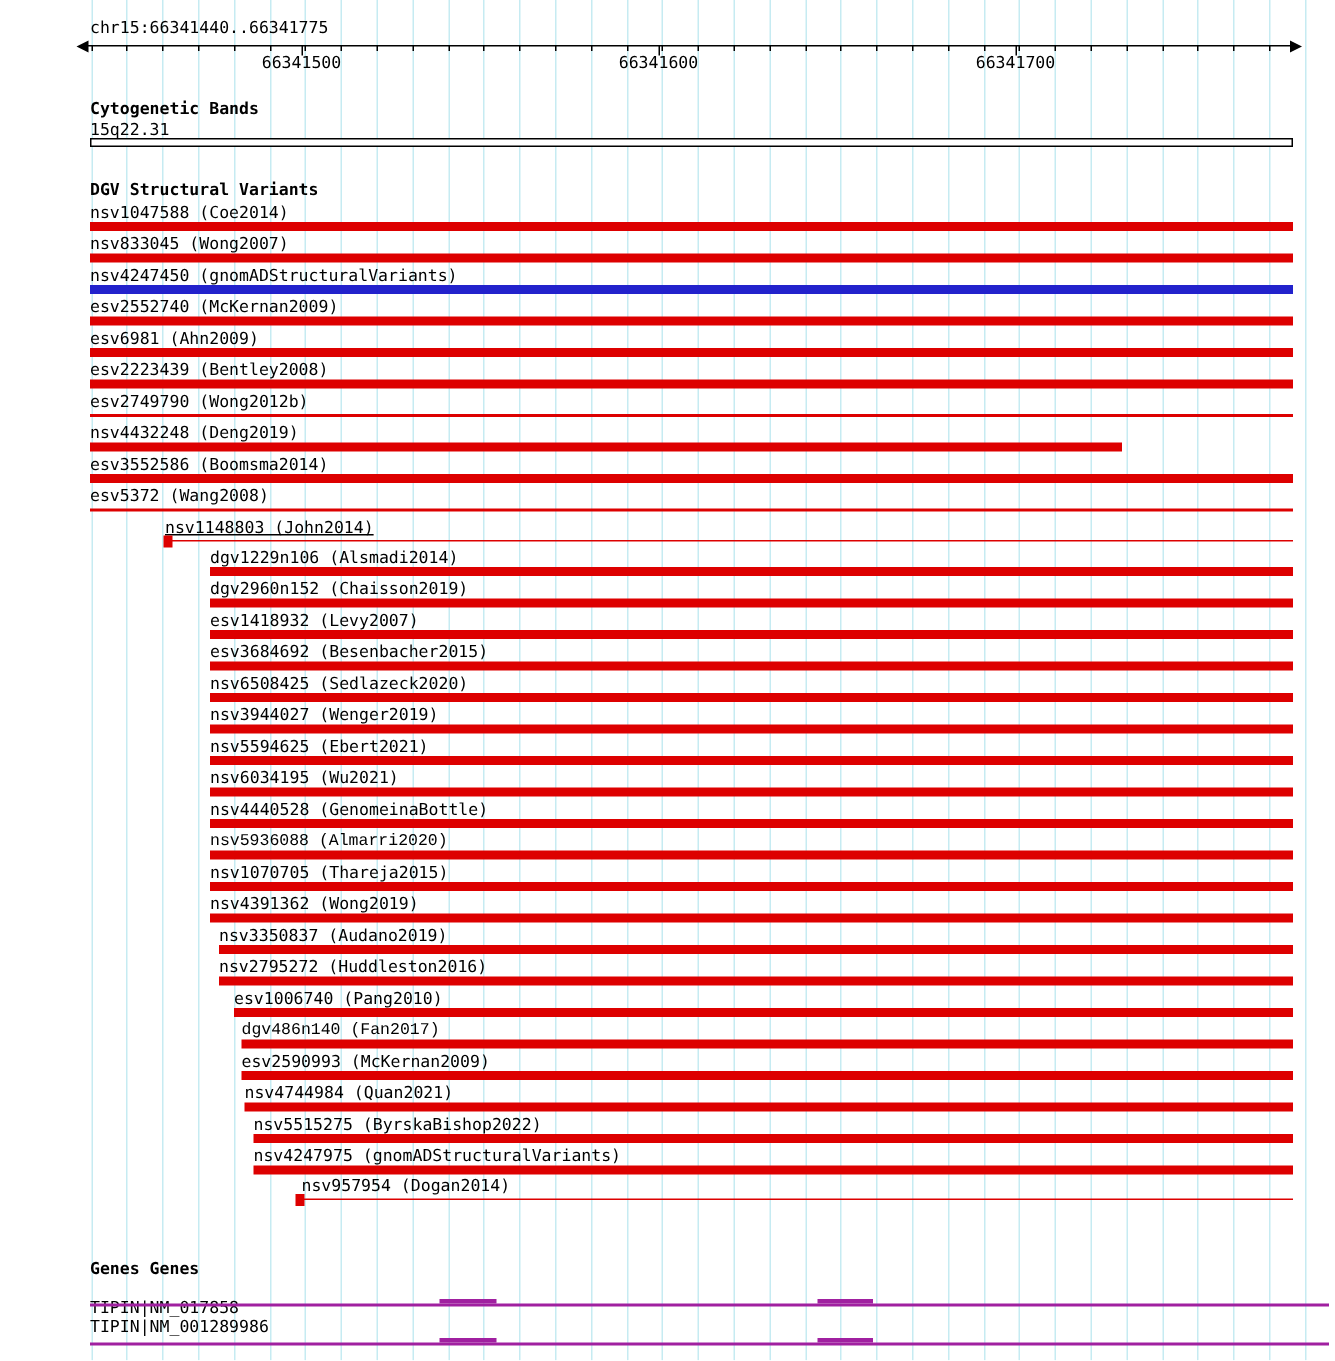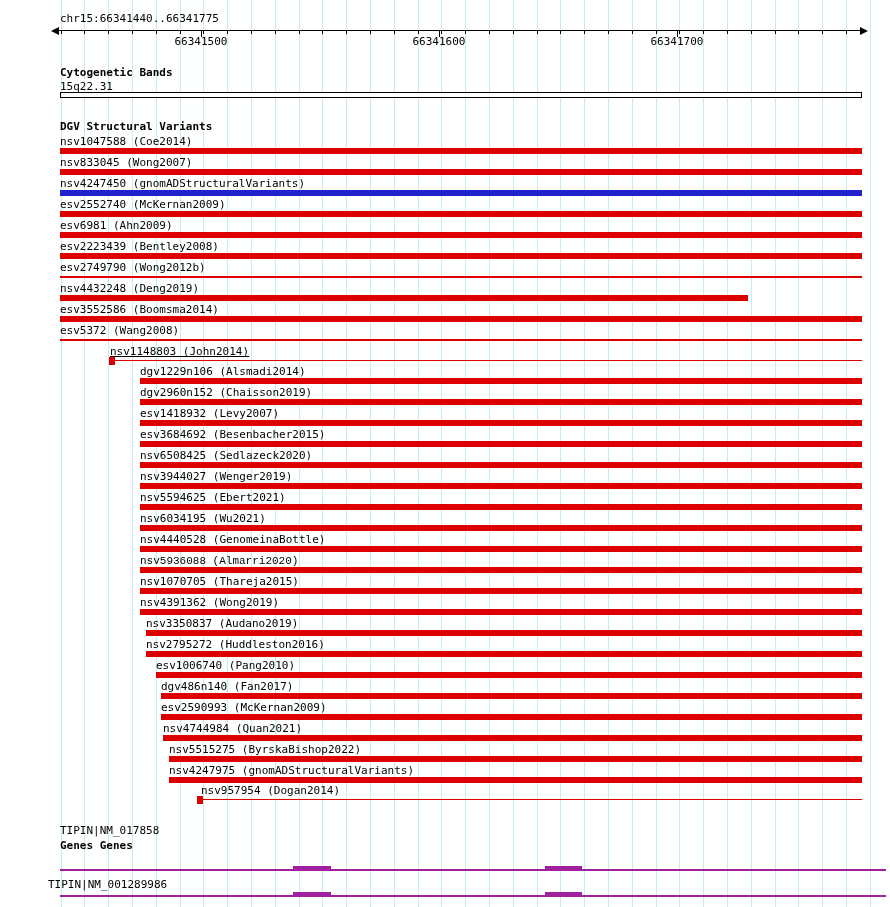--- a/index.html
+++ b/index.html
@@ -161,39 +161,39 @@
       <div class="txt" style="left: 140px; top: 576px;">nsv1070705 (Thareja2015)</div>
       <div style="position: absolute; left: 140px; top: 588px; width: 722px; height: 6px; background: rgb(221, 0, 0);"></div>
       <div class="txt" style="left: 140px; top: 597px;">nsv4391362 (Wong2019)</div>
       <div style="position: absolute; left: 140px; top: 609px; width: 722px; height: 6px; background: rgb(221, 0, 0);"></div>
       <div class="txt" style="left: 146px; top: 618px;">nsv3350837 (Audano2019)</div>
       <div style="position: absolute; left: 146px; top: 630px; width: 716px; height: 6px; background: rgb(221, 0, 0);"></div>
       <div class="txt" style="left: 146px; top: 639px;">nsv2795272 (Huddleston2016)</div>
       <div style="position: absolute; left: 146px; top: 651px; width: 716px; height: 6px; background: rgb(221, 0, 0);"></div>
       <div class="txt" style="left: 156px; top: 660px;">esv1006740 (Pang2010)</div>
       <div style="position: absolute; left: 156px; top: 672px; width: 706px; height: 6px; background: rgb(221, 0, 0);"></div>
-      <div class="txt" style="left: 161px; top: 681px;">dgv486n140 (Fan2017)</div>
+      <div class="txt" style="left: 161px; top: 681px; font-family: Liberation Mono, monospace;">dgv486n140 (Fan2017)</div>
       <div style="position: absolute; left: 161px; top: 693px; width: 701px; height: 6px; background: rgb(221, 0, 0);"></div>
       <div class="txt" style="left: 161px; top: 702px;">esv2590993 (McKernan2009)</div>
       <div style="position: absolute; left: 161px; top: 714px; width: 701px; height: 6px; background: rgb(221, 0, 0);"></div>
       <div class="txt" style="left: 163px; top: 723px;">nsv4744984 (Quan2021)</div>
       <div style="position: absolute; left: 163px; top: 735px; width: 699px; height: 6px; background: rgb(221, 0, 0);"></div>
       <div class="txt" style="left: 169px; top: 744px;">nsv5515275 (ByrskaBishop2022)</div>
       <div style="position: absolute; left: 169px; top: 756px; width: 693px; height: 6px; background: rgb(221, 0, 0);"></div>
       <div class="txt" style="left: 169px; top: 765px;">nsv4247975 (gnomADStructuralVariants)</div>
       <div style="position: absolute; left: 169px; top: 777px; width: 693px; height: 6px; background: rgb(221, 0, 0);"></div>
       <div class="txt" style="left: 201px; top: 785px;">nsv957954 (Dogan2014)</div>
       <div style="position: absolute; left: 197px; top: 796px; width: 6px; height: 8px; background: rgb(221, 0, 0);"></div>
       <div style="position: absolute; left: 198px; top: 799px; width: 664px; height: 1px; background: rgb(221, 0, 0);"></div>
     </div>
 
   <div class="txt hdr" id="refseq-header">Genes Genes</div>
   <div id="refseq-rows">
-      <div class="txt" style="left: 60px; top: 825px;">TIPIN|NM_017858</div>
+      <div class="txt" style="left: 60px; top: 866px;">TIPIN|NM_017858</div>
       <div style="position: absolute; left: 60px; top: 869px; width: 826px; height: 2px; background: rgb(160, 32, 160);"></div>
       <div style="position: absolute; left: 293px; top: 866px; width: 38px; height: 3px; background: rgb(160, 32, 160);"></div>
       <div style="position: absolute; left: 545px; top: 866px; width: 37px; height: 3px; background: rgb(160, 32, 160);"></div>
-      <div class="txt" style="left: 48px; top: 879px;">TIPIN|NM_001289986</div>
+      <div class="txt" style="left: 60px; top: 879px;">TIPIN|NM_001289986</div>
       <div style="position: absolute; left: 60px; top: 895px; width: 826px; height: 2px; background: rgb(160, 32, 160);"></div>
       <div style="position: absolute; left: 293px; top: 892px; width: 38px; height: 3px; background: rgb(160, 32, 160);"></div>
       <div style="position: absolute; left: 545px; top: 892px; width: 37px; height: 3px; background: rgb(160, 32, 160);"></div>
     </div>
 </div>
 
 </body></html>

